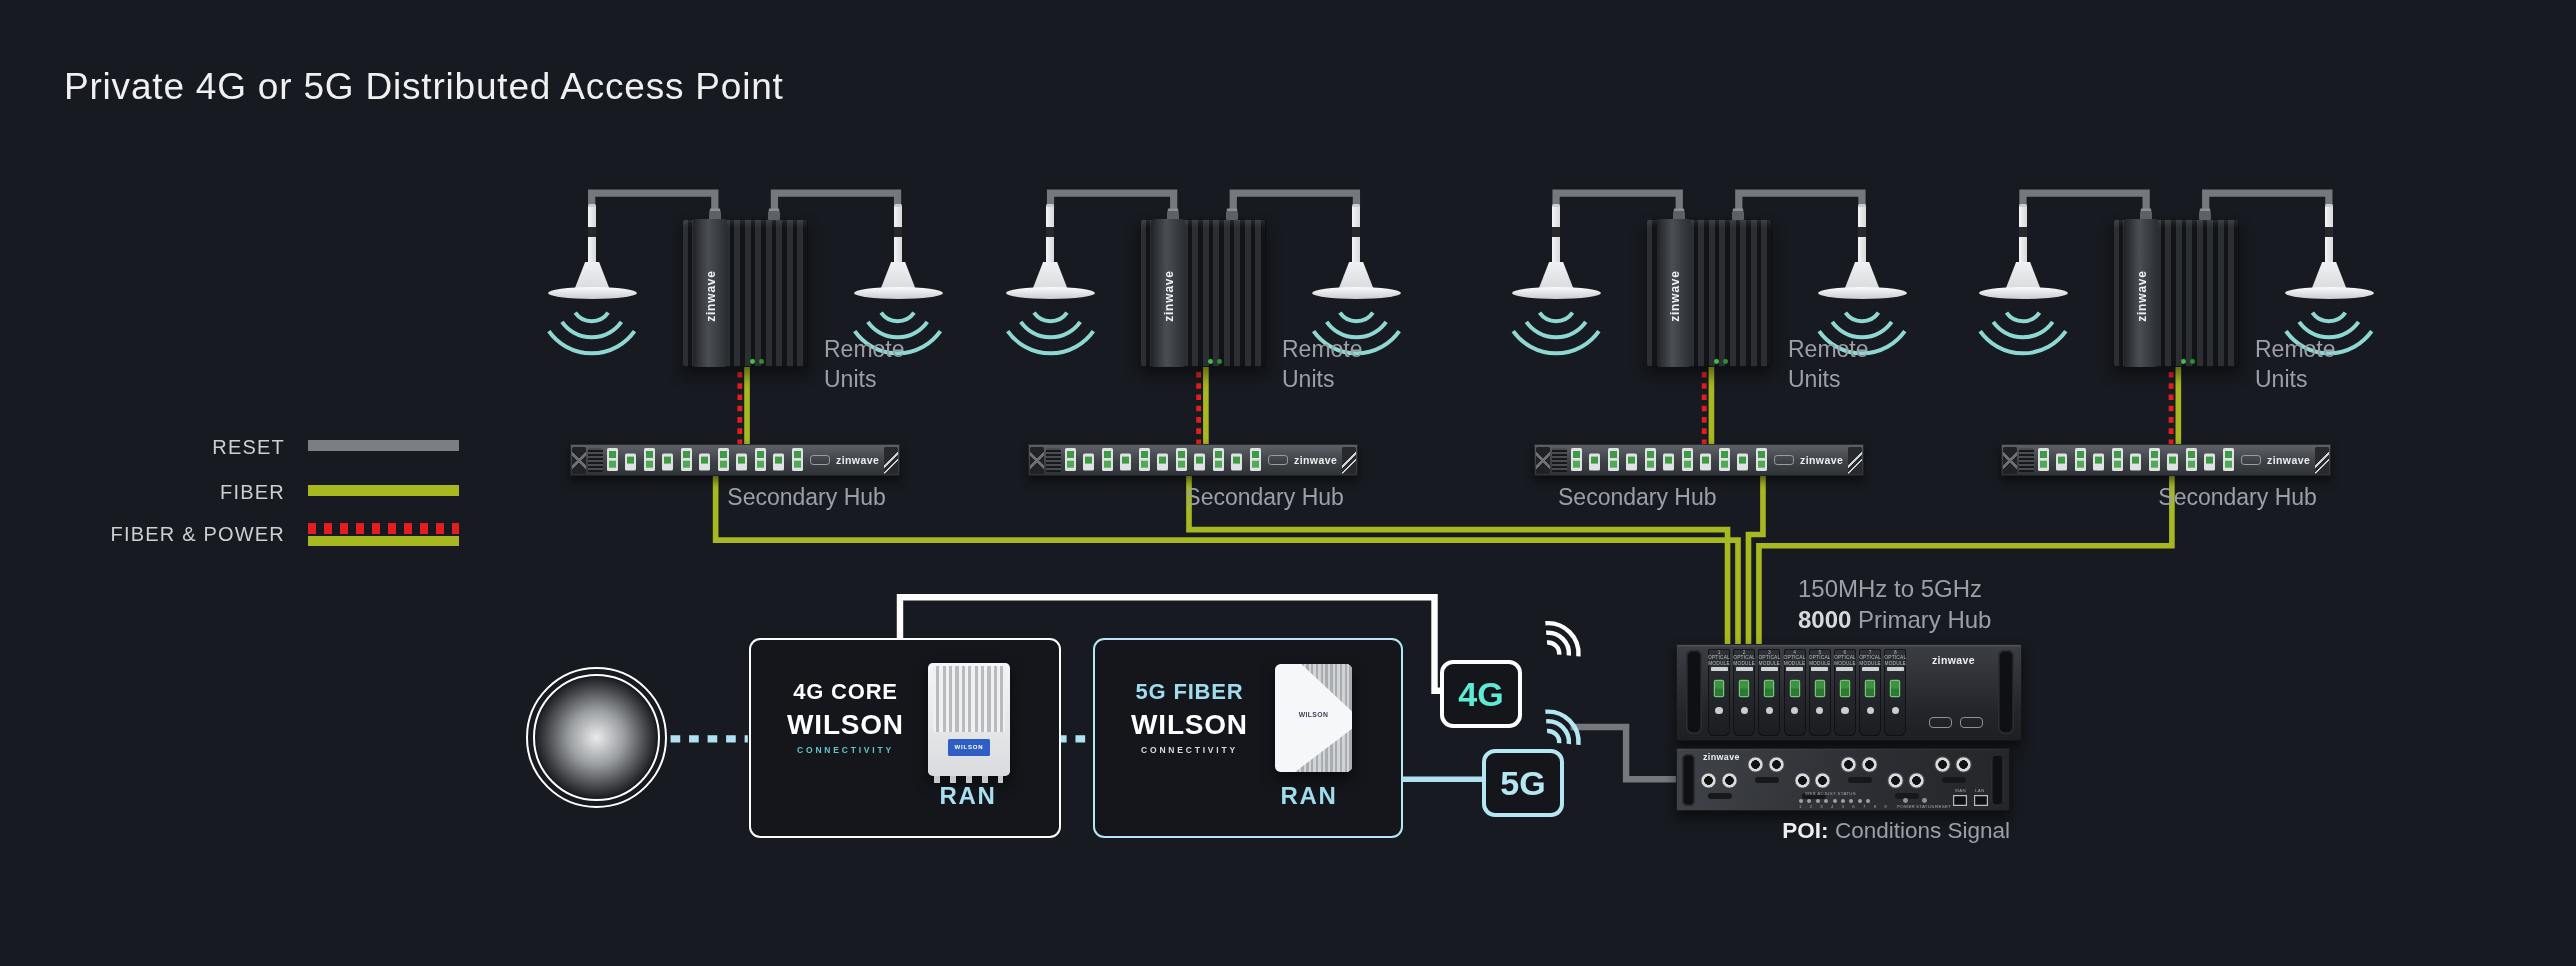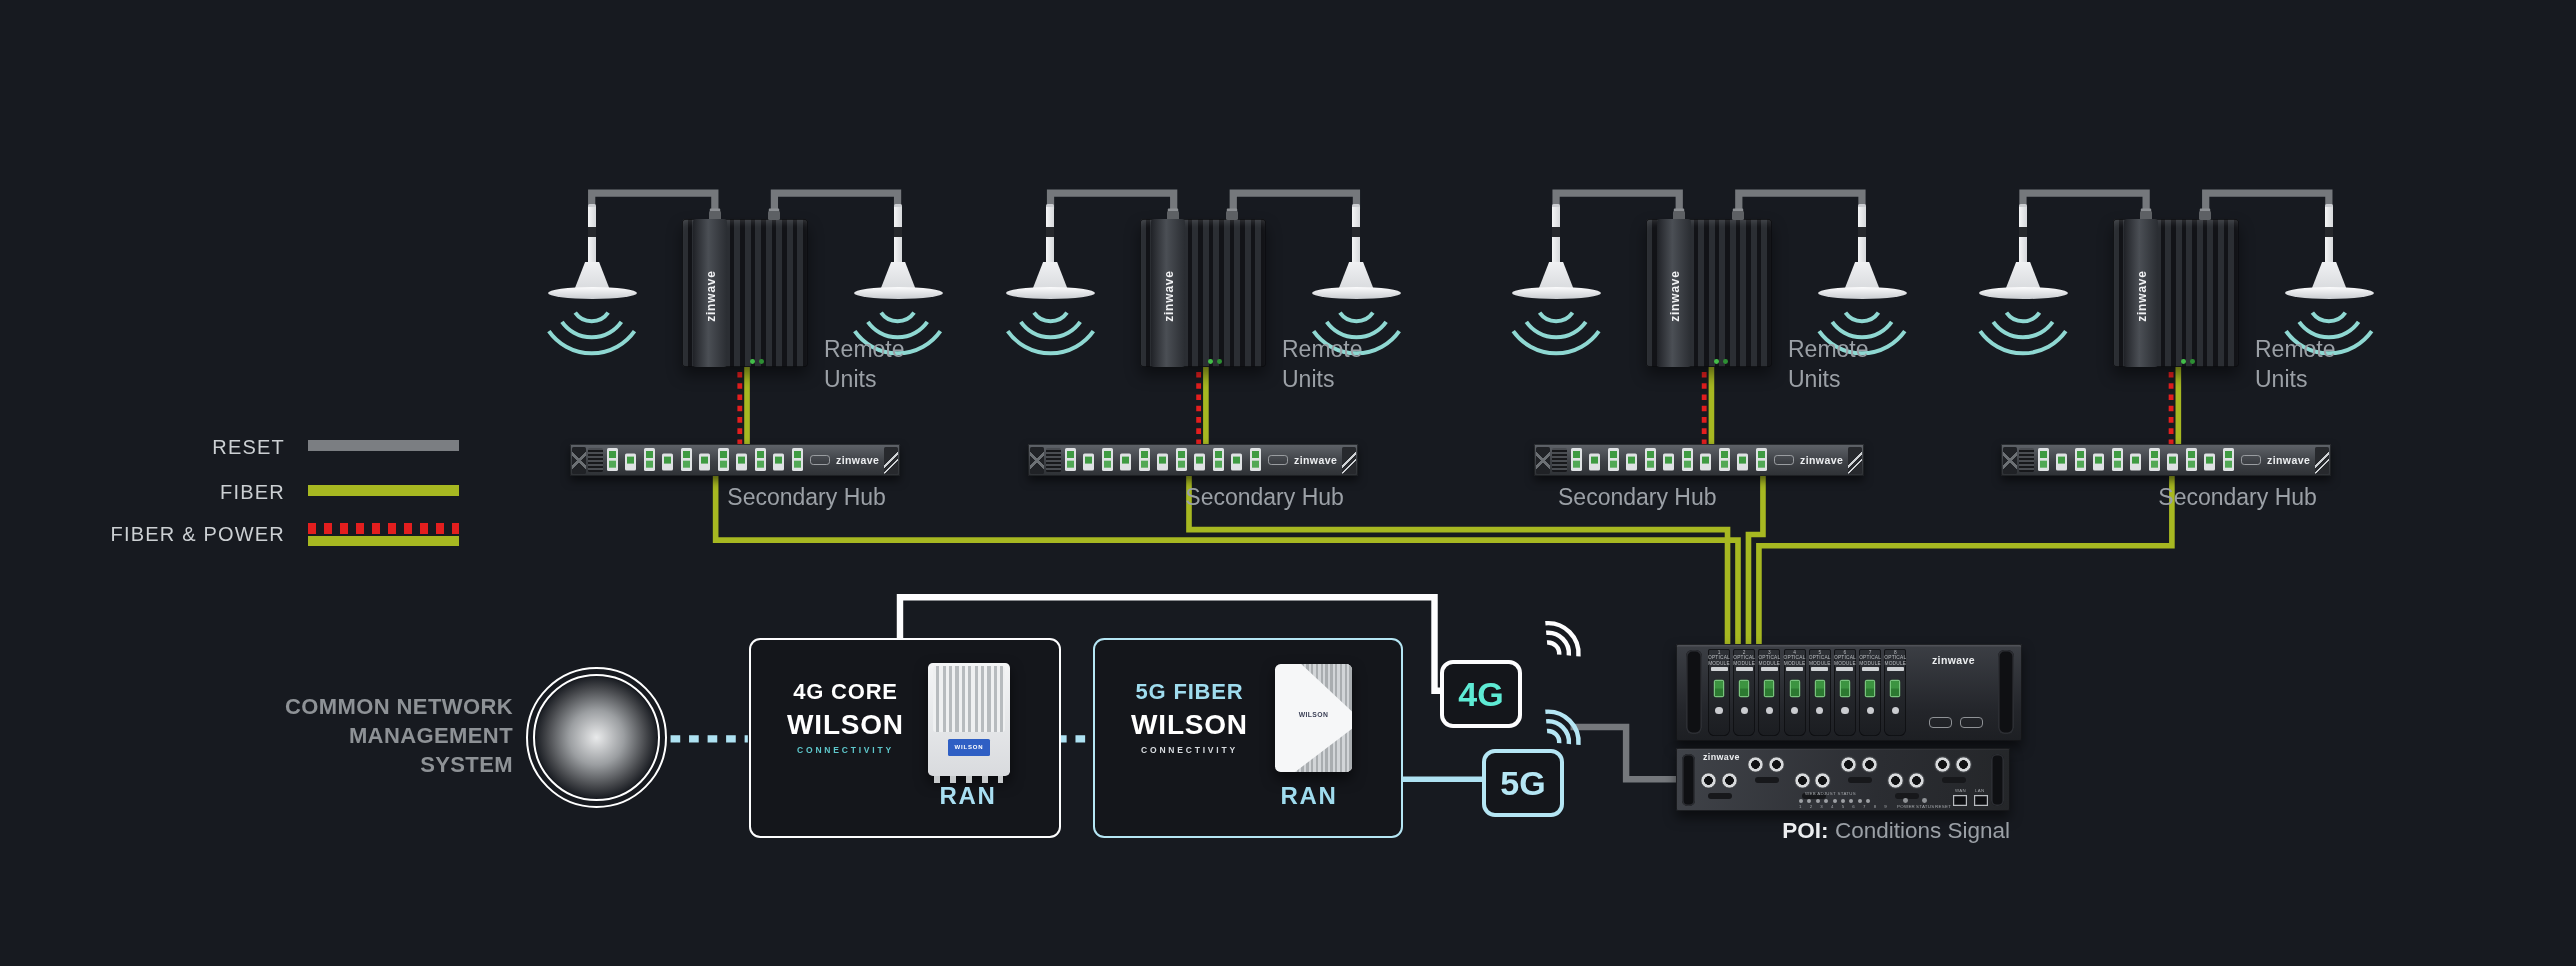--- a/index.html
+++ b/index.html
@@ -215,20 +215,21 @@
     <path d="M 1118 795 V 742 H 1782 V 858 H 1842" stroke="#fdfdfe" stroke-width="8" fill="none"></path>
 
     <path d="M 1737 968 H 1842" stroke="#aee2f2" stroke-width="7" fill="none"></path>
 
     <path d="M 1951 903 H 2020 V 968 H 2085" stroke="#75787c" stroke-width="8" fill="none"></path>
 
     <path d="M 833 918 H 929" stroke="#aee2f2" stroke-width="9" stroke-dasharray="12 11" fill="none"></path>
     <path d="M 1313 918 H 1357" stroke="#aee2f2" stroke-width="9" stroke-dasharray="12 11" fill="none"></path>
   </svg>
 
+  <div class="abs title">Private 4G or 5G Distributed Access Point</div>
 
   <div class="abs legend-label ll1">RESET</div>
   <div class="abs legend-label ll2">FIBER</div>
   <div class="abs legend-label ll3">FIBER &amp; POWER</div>
   <div class="abs legend-bar bar-coax"></div>
   <div class="abs legend-bar bar-fiber"></div>
   <div class="abs legend-bar bar-fp-red"></div>
   <div class="abs legend-bar bar-fp-green"></div>
 
   <div class="group g1">
@@ -444,25 +445,20 @@
         </div>
       <div class="zw-area">
           <i class="vga"></i>
           <span class="zw">zinwave</span>
         </div>
       <i class="cap r"></i>
     </div>
     <div class="hub-label">Secondary Hub</div>
   </div>
 
-  <div class="abs cnms">
-    <div>COMMON NETWORK</div>
-      <div>MANAGEMENT</div>
-      <div>SYSTEM</div>
-  </div>
   <div class="abs orb">
     <div class="ring"></div>
       <div class="glow"></div>
   </div>
 
   <div class="abs core core-4g">
     <div class="ctitle">4G CORE</div>
     <div class="cbrand">WILSON</div>
     <div class="csub">CONNECTIVITY</div>
     <div class="amp4">
@@ -490,20 +486,24 @@
       <path d="M 1920.7 786.1 A 26 26 0 0 1 1948.9 814.3"></path>
       <path d="M 1919.7 774.2 A 38 38 0 0 1 1960.8 815.3"></path>
     </g>
     <g stroke="#b5e6f4" stroke-width="5.5" fill="none">
       <path d="M 1921.8 908.1 A 14 14 0 0 1 1936.9 923.2"></path>
       <path d="M 1920.7 896.1 A 26 26 0 0 1 1948.9 924.3"></path>
       <path d="M 1919.7 884.2 A 38 38 0 0 1 1960.8 925.3"></path>
     </g>
   </svg>
 
+  <div class="abs phub-cap">
+    <div>150MHz to 5GHz</div>
+    <div><b>8000</b><span> Primary Hub</span></div>
+  </div>
 
   <div class="abs phub">
     <i class="handle l"></i>
     <div class="oms">
       <div class="om">
           <span class="num">1</span>
           <span class="oml">OPTICAL</span>
           <span class="oml">MODULE</span>
           <i class="bar"></i>
           <i class="conn"></i>

